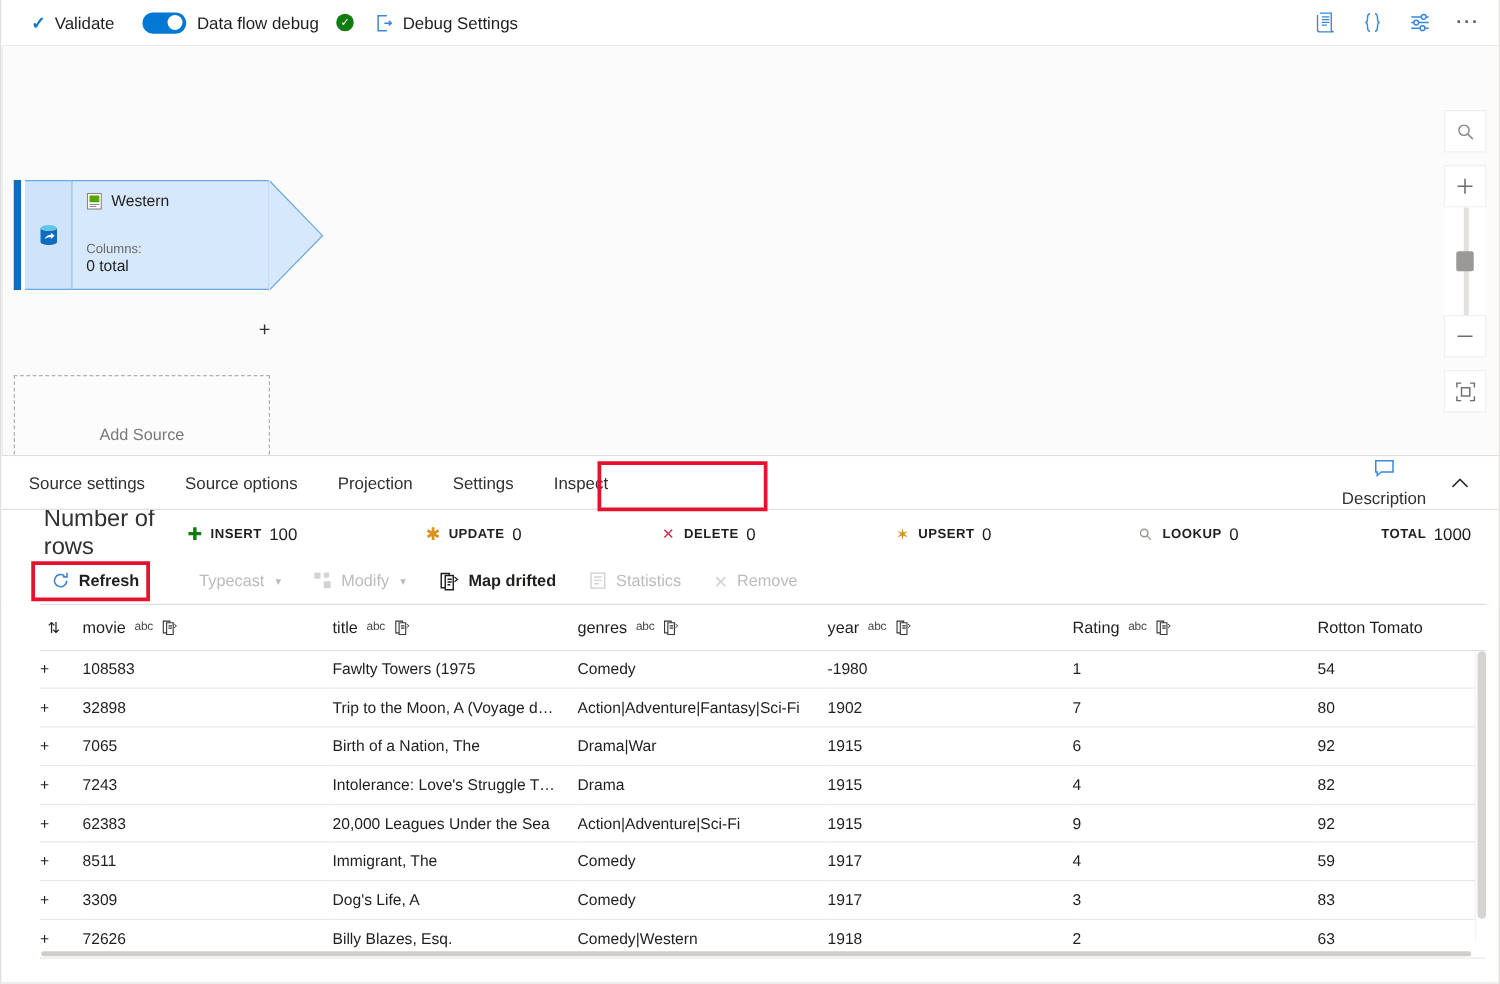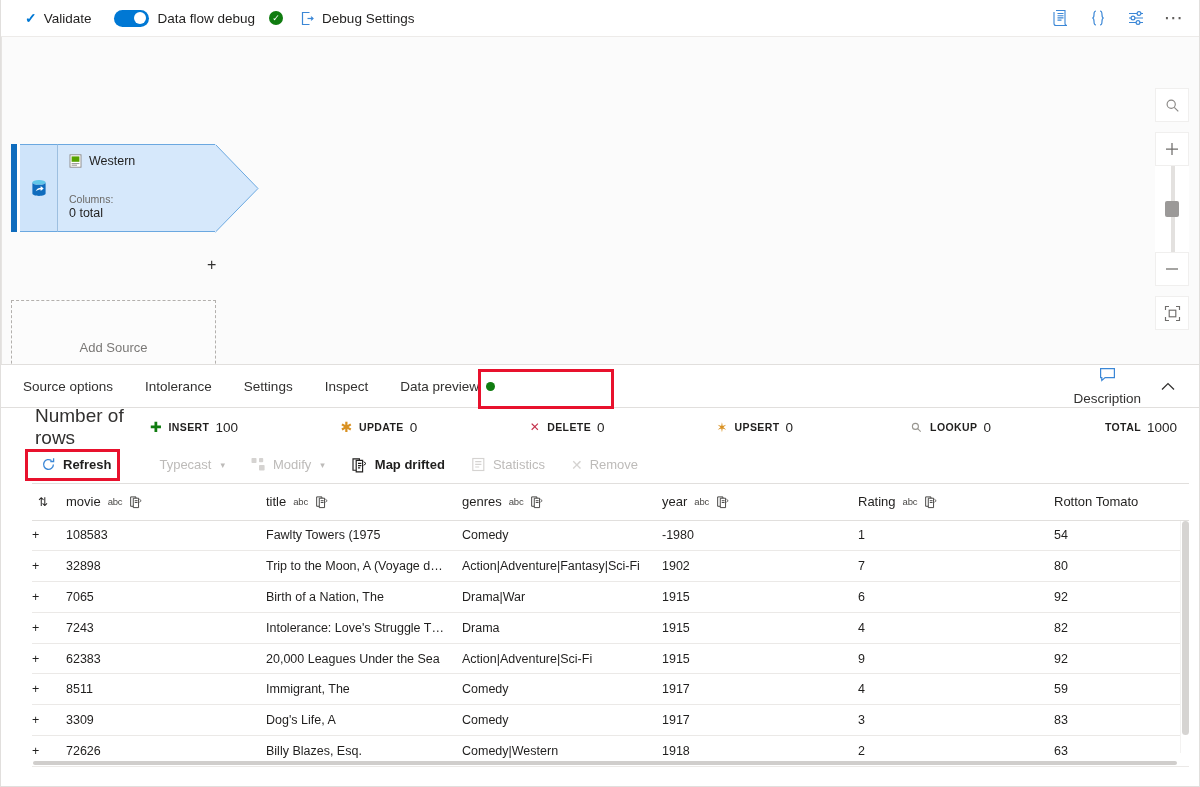--- a/index.html
+++ b/index.html
@@ -431,34 +431,33 @@
         <svg width="17" height="17" viewBox="0 0 17 17" fill="none" stroke="#6f6d6b" stroke-width="1.15">
           <path d="M1.5 5V1.5H5M12 1.5h3.5V5M15.5 12v3.5H12M5 15.5H1.5V12"></path>
           <rect x="5.2" y="5.2" width="6.6" height="6.6"></rect>
         </svg>
       </div>
     </div>
   </div>
 
   <div class="tabbar">
     <div class="tab">
+      <span>Source settings</span>
+    </div>
+    <div class="tab">
       <span>Source options</span>
     </div>
     <div class="tab">
-      <span>Intolerance</span>
+      <span>Projection</span>
     </div>
     <div class="tab">
       <span>Settings</span>
     </div>
     <div class="tab">
       <span>Inspect</span>
-    </div>
-    <div class="tab active">
-      <span>Data preview</span>
-      <span class="green-dot"></span>
     </div>
 
     <div class="tabbar-right">
       <div class="desc-btn">
         <span>
           <svg width="17" height="15" viewBox="0 0 17 15" fill="none" stroke="#3b87d6" stroke-width="1.2">
             <path d="M1.6 1.6h13.8v9H6.1l-3.3 2.8v-2.8H1.6z"></path>
           </svg>
         </span>
         <span>Description</span>

